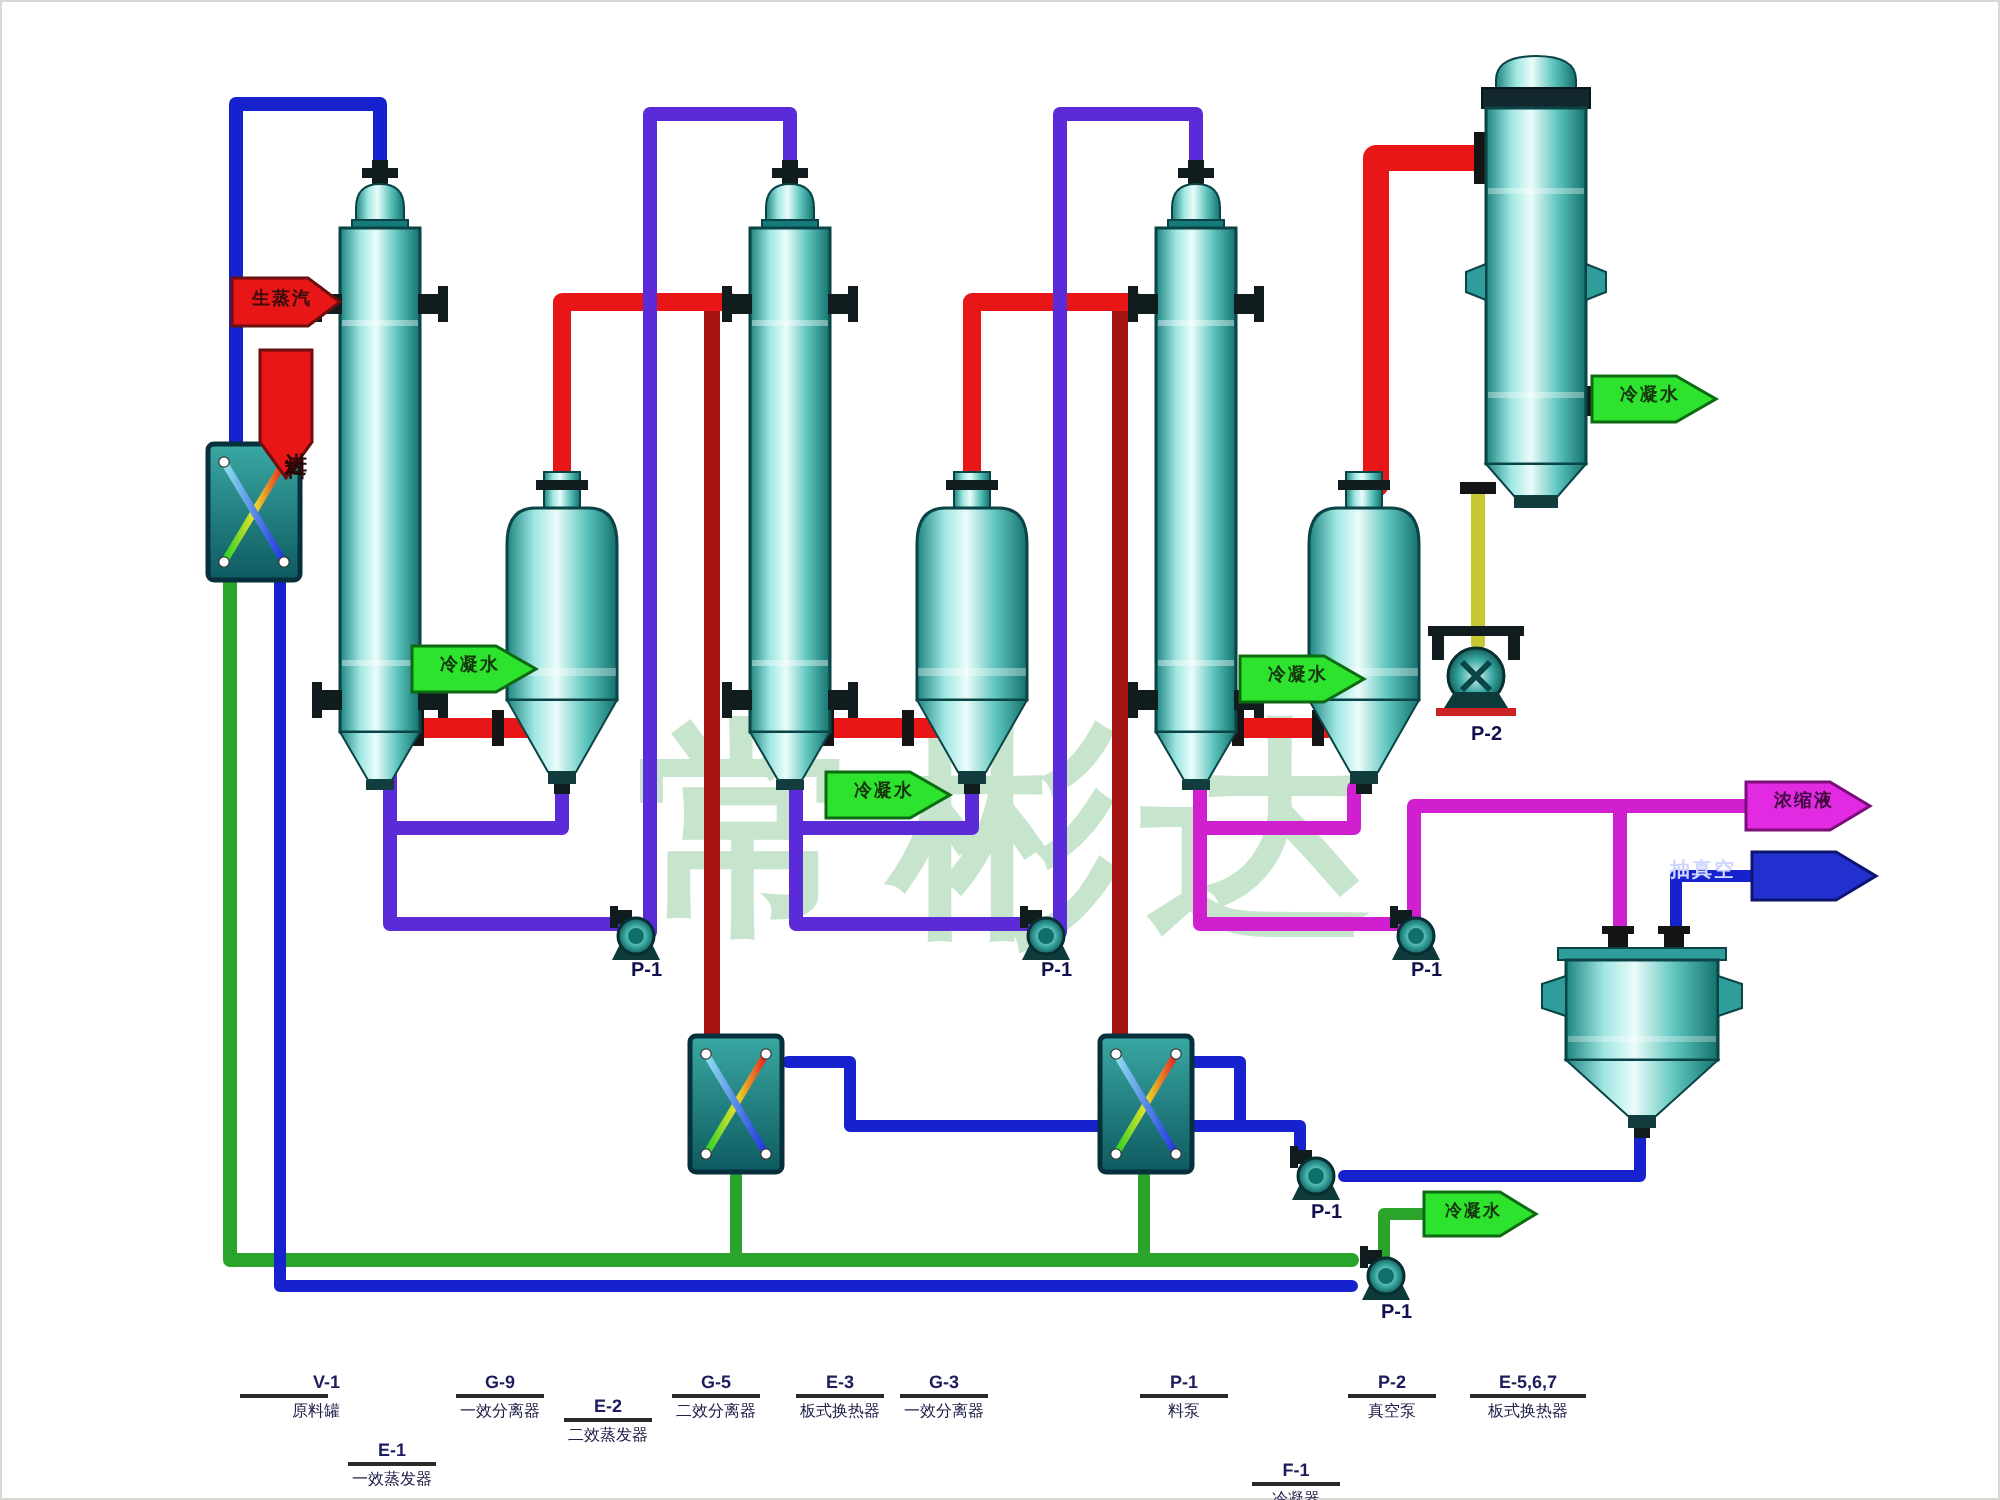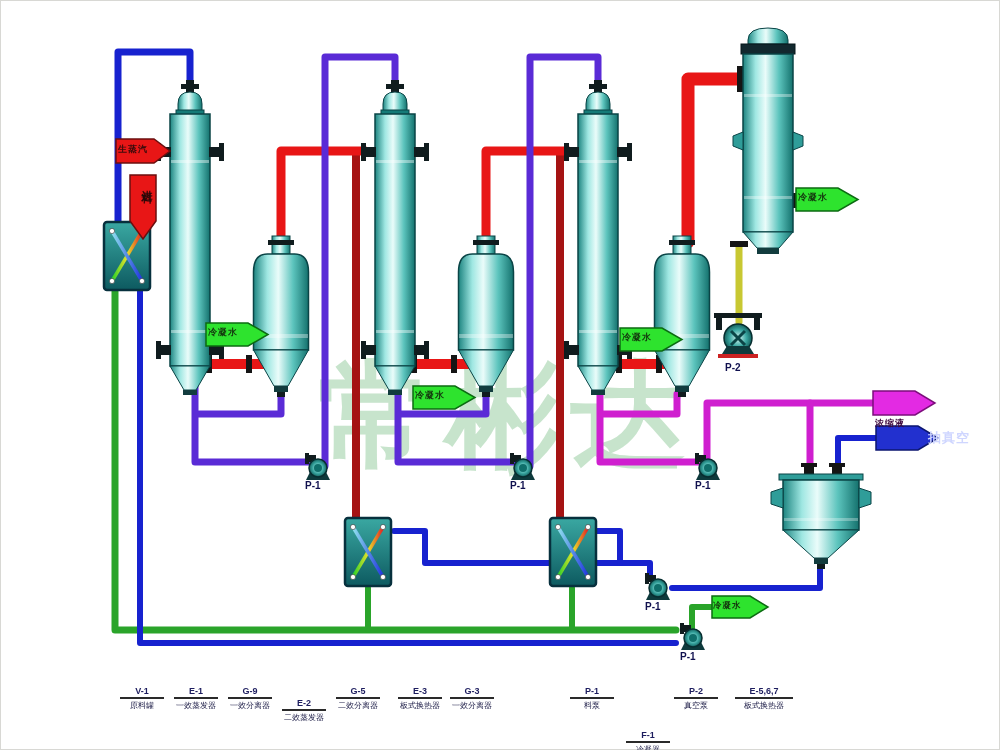--- a/index.html
+++ b/index.html
@@ -4,21 +4,21 @@
 <style>
   html,body{margin:0;padding:0;background:#f4f4f2;}
   #canvas{position:relative;width:1000px;height:750px;background:#ffffff;overflow:hidden;
           font-family:"Liberation Sans","DejaVu Sans",sans-serif;box-shadow:0 0 0 1px #d8d8d4 inset;}
   #watermark{position:absolute;left:318px;top:338px;font-size:116px;font-weight:bold;
              letter-spacing:10px;color:#a6d4ae;opacity:.62;z-index:1;white-space:nowrap;}
   #regmark{position:absolute;left:656px;top:300px;font-size:34px;font-weight:bold;color:#55a87d;
            opacity:.8;z-index:1;}
   svg#pid{position:absolute;left:0;top:0;z-index:2;}
   .pipe{fill:none;stroke-linejoin:round;stroke-linecap:round;}
-  .lbl{position:absolute;z-index:4;text-align:left;font-weight:bold;line-height:1.05;}
+  .lbl{position:absolute;z-index:4;text-align:right;font-weight:bold;line-height:1.05;}
   .arrowtxt{font-size:10px;letter-spacing:1px;}
   .pumplbl{width:26px;font-size:10px;color:#10104f;}
   .vert{writing-mode:vertical-rl;text-orientation:upright;letter-spacing:2px;}
   #legend .item{position:absolute;top:686px;width:56px;text-align:center;z-index:4;}
   #legend .code{font-size:9px;font-weight:bold;color:#1c1c5e;}
   #legend .hline{height:2px;background:#2a2a2a;margin:1px 6px;}
   #legend .name{font-size:8px;color:#20204a;white-space:nowrap;}
 </style>
 </head>
 <body>
@@ -222,37 +222,37 @@
     </g>
   </svg>
 
   <div class="lbl arrowtxt" style="left:118px;top:145px;width:38px;color:#3a0c0c;font-size:9px;">生蒸汽</div>
   <div class="lbl arrowtxt vert" style="left:134px;top:181px;width:18px;height:40px;color:#2a0808;font-size:11px;">进料</div>
   <div class="lbl arrowtxt" style="left:208px;top:328px;width:42px;color:#14350e;font-size:9px;">冷凝水</div>
   <div class="lbl arrowtxt" style="left:415px;top:391px;width:42px;color:#14350e;font-size:9px;">冷凝水</div>
   <div class="lbl arrowtxt" style="left:622px;top:333px;width:42px;color:#14350e;font-size:9px;">冷凝水</div>
   <div class="lbl arrowtxt" style="left:798px;top:193px;width:42px;color:#14350e;font-size:9px;">冷凝水</div>
   <div class="lbl arrowtxt" style="left:713px;top:601px;width:38px;color:#14350e;font-size:8.5px;">冷凝水</div>
-  <div class="lbl arrowtxt" style="left:875px;top:396px;width:42px;color:#3f0a3f;font-size:9px;margin-top:23px;">浓缩液</div>
-  <div class="lbl arrowtxt" style="left:928px;top:431px;width:42px;color:#cfd6ff;font-size:13px;">抽真空</div>
+  <div class="lbl arrowtxt" style="left:875px;top:396px;width:42px;color:#3f0a3f;font-size:9px;">浓缩液</div>
+  <div class="lbl arrowtxt" style="left:826px;top:431px;width:42px;color:#cfd6ff;font-size:10px;">抽真空</div>
 
   <div class="lbl pumplbl" style="left:305px;top:481px;">P-1</div>
   <div class="lbl pumplbl" style="left:510px;top:481px;">P-1</div>
   <div class="lbl pumplbl" style="left:695px;top:481px;">P-1</div>
   <div class="lbl pumplbl" style="left:645px;top:602px;">P-1</div>
   <div class="lbl pumplbl" style="left:680px;top:652px;">P-1</div>
   <div class="lbl pumplbl" style="left:725px;top:363px;">P-2</div>
 
   <div id="legend">
-    <div class="item" style="left:114px;">
+    <div class="item" style="left:114px;text-align:right;">
       <div class="code">V-1</div>
         <div class="hline"></div>
       <div class="name">原料罐</div>
       </div>
-    <div class="item" style="left:168px;">
+    <div class="item" style="left:168px;margin-top:34px;">
       <div class="code">E-1</div>
         <div class="hline"></div>
       <div class="name">一效蒸发器</div>
       </div>
     <div class="item" style="left:222px;">
       <div class="code">G-9</div>
         <div class="hline"></div>
       <div class="name">一效分离器</div>
       </div>
     <div class="item" style="left:276px;margin-top:12px;">

